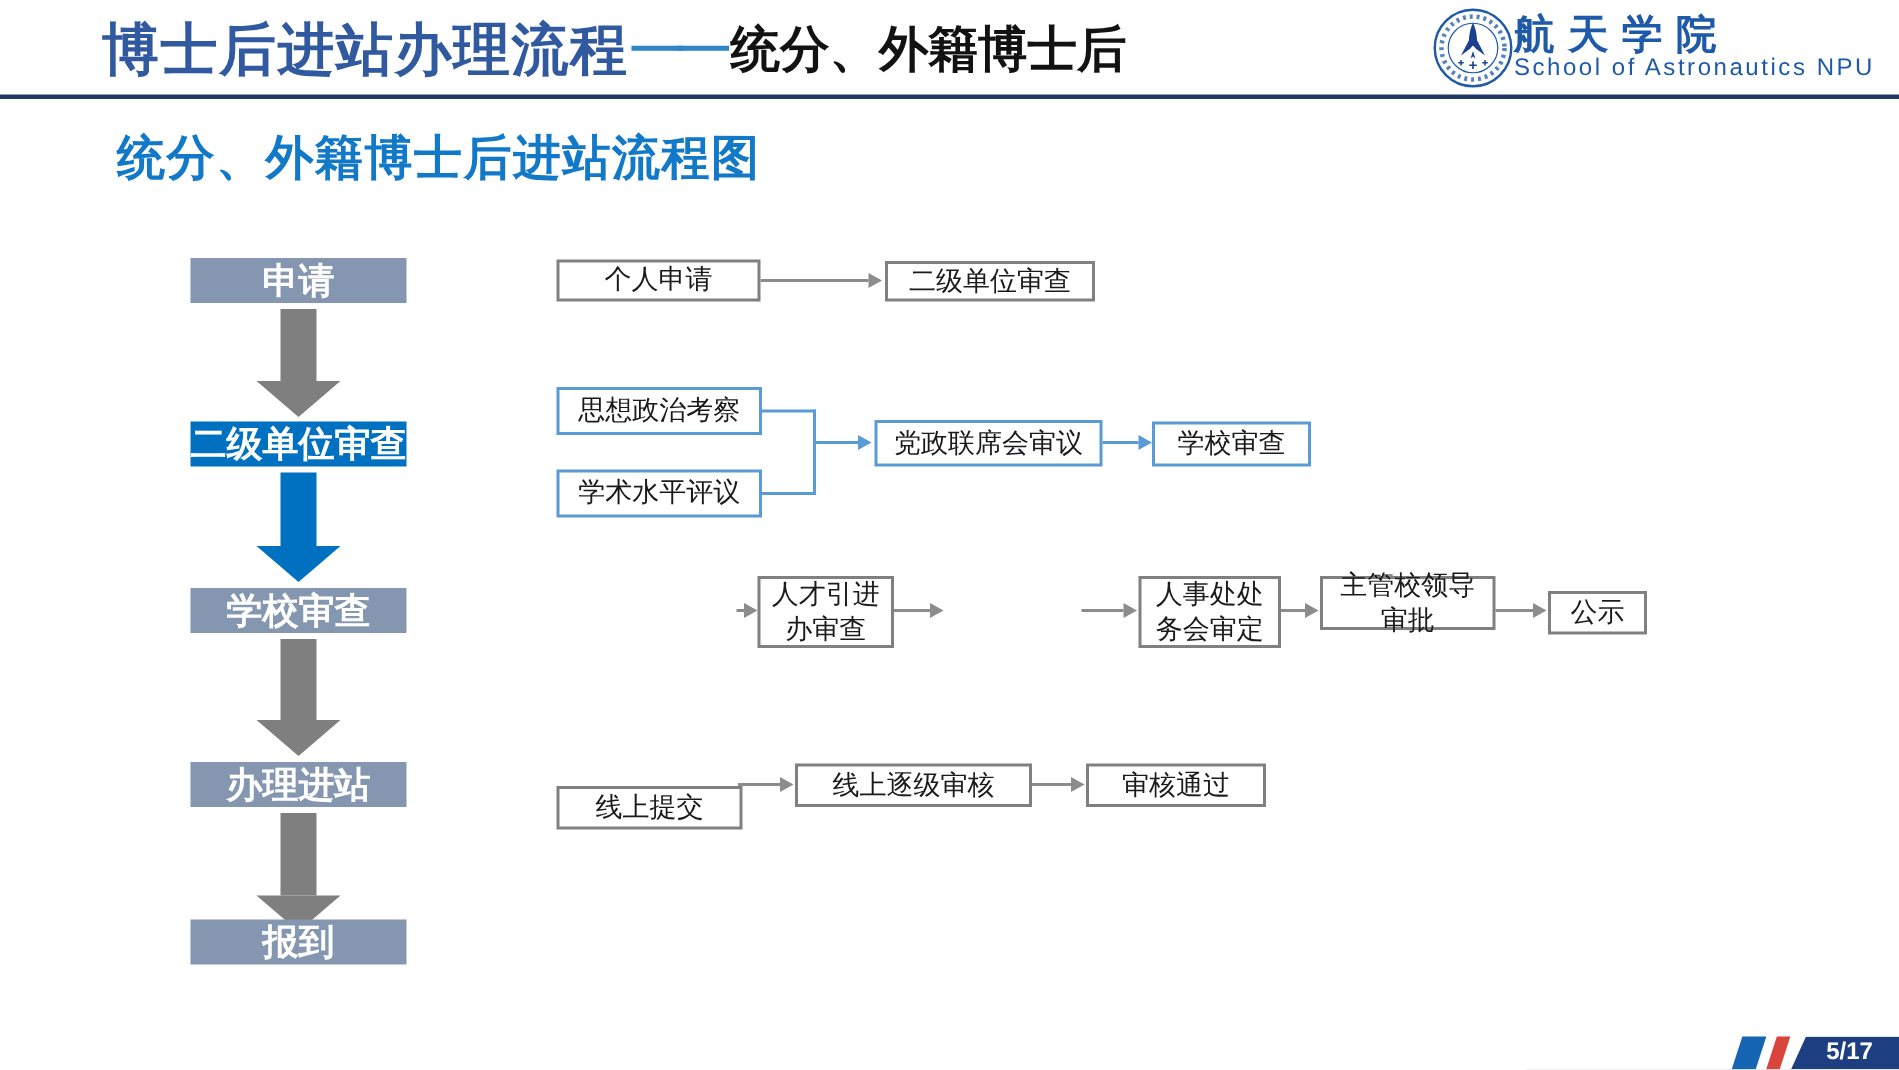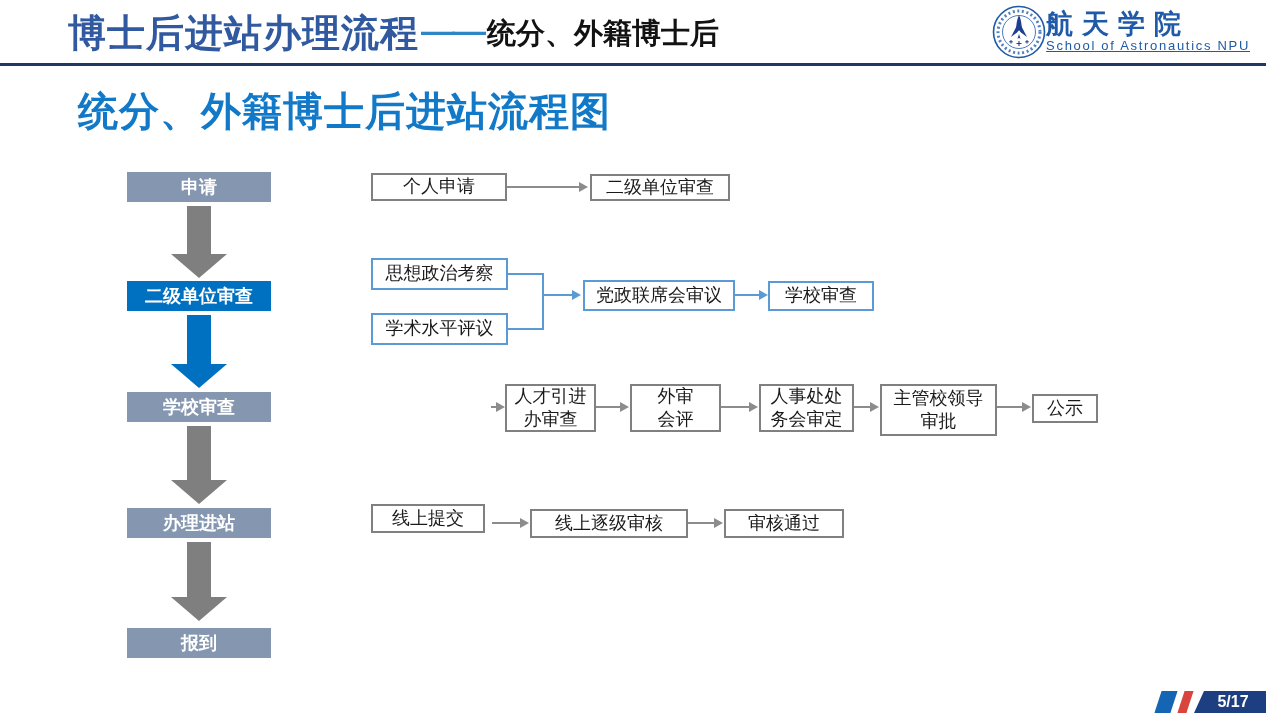--- a/index.html
+++ b/index.html
@@ -4,30 +4,30 @@
 <style>
   html,body { margin:0; padding:0; background:#e8e8e8; }
   .slide {
     position:relative; width:1266px; height:713px; background:#ffffff;
     overflow:hidden; font-family:"Liberation Sans", sans-serif; margin:0 auto;
   }
   
   .title-row { position:absolute; left:38px; top:8px; display:flex; align-items:center;margin-left:30px; }
   .title-main { font-size:38px; font-weight:bold; color:#31599F; letter-spacing:1px; }
   .title-dash { font-size:34px; font-weight:bold; color:#2E86C6; letter-spacing:-3px; margin:0 4px 0 2px; transform:translateY(-3px); }
-  .title-suffix { font-size:29px; font-weight:bold; color:#121212;text-align:center; }
+  .title-suffix { font-size:33px; font-weight:bold; color:#121212;text-align:center; }
   .header-line { position:absolute; top:63px; left:0; width:1266px; height:3px; background:#1F3864; }
   .logo { position:absolute; top:5px; right:16px; display:flex; align-items:center; }
   .logo-emblem { width:54px; height:54px; }
   .logo-cn { font-family:"Liberation Serif", serif; font-weight:bold; font-size:27px; color:#1E5AA8; letter-spacing:9px; line-height:1; }
-  .logo-en { font-size:13px; color:#1E5AA8; letter-spacing:1.7px; margin-top:0;text-decoration:underline; }
-  .subtitle { position:absolute; left:78px; top:84px; font-size:40px; font-weight:bold; color:#1279C8; letter-spacing:1px; }
+  .logo-en { font-size:16px; color:#1E5AA8; letter-spacing:1.7px; margin-top:0; }
+  .subtitle { position:absolute; left:78px; top:84px; font-size:32px; font-weight:bold; color:#1279C8; letter-spacing:1px; }
   
   .stage { position:absolute; left:127px; width:144px; height:30px; background:#8496B0; color:#fff;
-           font-weight:bold; font-size:18px; display:flex; align-items:center; justify-content:center; }
+           font-weight:bold; font-size:24px; display:flex; align-items:center; justify-content:center; }
   .stage.hl { background:#0070C0; }
   .barrow { position:absolute; left:171px; width:56px; display:flex; flex-direction:column; align-items:center; }
   .barrow .shaft { width:24px; background:#7F7F7F; flex:1; }
   .barrow .head { width:0; height:0; border-left:28px solid transparent; border-right:28px solid transparent; border-top:24px solid #7F7F7F; }
   .barrow.blue .shaft { background:#0070C0; }
   .barrow.blue .head { border-top-color:#0070C0; }
   
   .fbox { position:absolute; background:#fff; border:2px solid #808080; box-sizing:border-box;
           display:flex; align-items:center; justify-content:center; text-align:center;
           font-size:18px; color:#1a1a1a; white-space:pre-line; line-height:1.3; }
@@ -96,52 +96,50 @@
   <div class="stage" style="top:392px">学校审查</div>
   <div class="barrow" style="top:426px;height:78px">
       <div class="shaft"></div>
       <div class="head"></div>
     </div>
   <div class="stage" style="top:508px">办理进站</div>
   <div class="barrow" style="top:542px;height:79px">
       <div class="shaft"></div>
       <div class="head"></div>
     </div>
-  <div class="stage" style="top:628px">报到</div>
+  <div class="stage" style="top:613px">报到</div>
 
   <div class="fbox" style="left:371px;top:173px;width:136px;height:28px">个人申请</div>
   <div class="conn" style="left:507px;top:186px;width:72px"></div>
   <div class="fbox" style="left:590px;top:174px;width:140px;height:27px">二级单位审查</div>
 
   <div class="fbox blue" style="left:371px;top:313px;width:137px;height:32px">学术水平评议</div>
   <div class="fbox blue" style="left:371px;top:258px;width:137px;height:32px">思想政治考察</div>
   <div class="hseg" style="left:508px;top:273px;width:36px"></div>
   <div class="hseg" style="left:508px;top:328px;width:36px"></div>
   <div class="vseg" style="left:542px;top:273px;height:57px"></div>
   <div class="conn blue" style="left:542px;top:294px;width:30px"></div>
   <div class="fbox blue" style="left:583px;top:280px;width:152px;height:31px">党政联席会审议</div>
   <div class="conn blue" style="left:735px;top:294px;width:24px"></div>
   <div class="fbox blue" style="left:768px;top:281px;width:106px;height:30px">学校审查</div>
 
   <div class="conn" style="left:491px;top:406px;width:5px"></div>
   <div class="fbox" style="left:505px;top:384px;width:91px;height:48px">人才引进
 办审查</div>
   <div class="conn" style="left:596px;top:406px;width:24px"></div>
-  <div class="fbox" style="left:630px;top:384px;width:91px;height:48px">外审
-会评</div>
   <div class="conn" style="left:721px;top:406px;width:28px"></div>
   <div class="fbox" style="left:759px;top:384px;width:95px;height:48px">人事处处
 务会审定</div>
   <div class="conn" style="left:854px;top:406px;width:16px"></div>
-  <div class="fbox" style="left:880px;top:384px;width:117px;height:52px">主管校领导
+  <div class="fbox" style="left:880px;top:384px;width:117px;height:36px">主管校领导
 审批</div>
   <div class="conn" style="left:997px;top:406px;width:25px"></div>
   <div class="fbox" style="left:1032px;top:394px;width:66px;height:29px">公示</div>
 
-  <div class="fbox" style="left:371px;top:504px;width:114px;height:29px">线上提交</div>
+  <div class="fbox" style="left:371px;top:524px;width:124px;height:29px">线上提交</div>
   <div class="conn" style="left:492px;top:522px;width:28px"></div>
   <div class="fbox" style="left:530px;top:509px;width:158px;height:29px">线上逐级审核</div>
   <div class="conn" style="left:688px;top:522px;width:26px"></div>
   <div class="fbox" style="left:724px;top:509px;width:120px;height:29px">审核通过</div>
 
 
   <div class="stripe s-blue"></div>
   <div class="stripe s-red"></div>
   <div class="page-badge">5/17</div>
 

